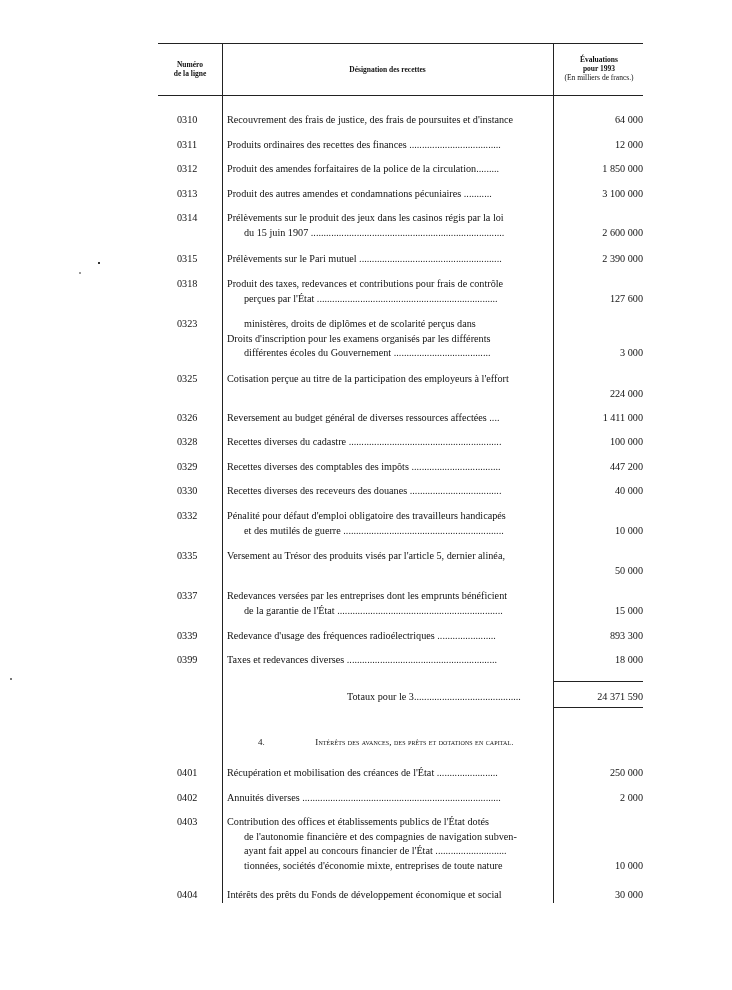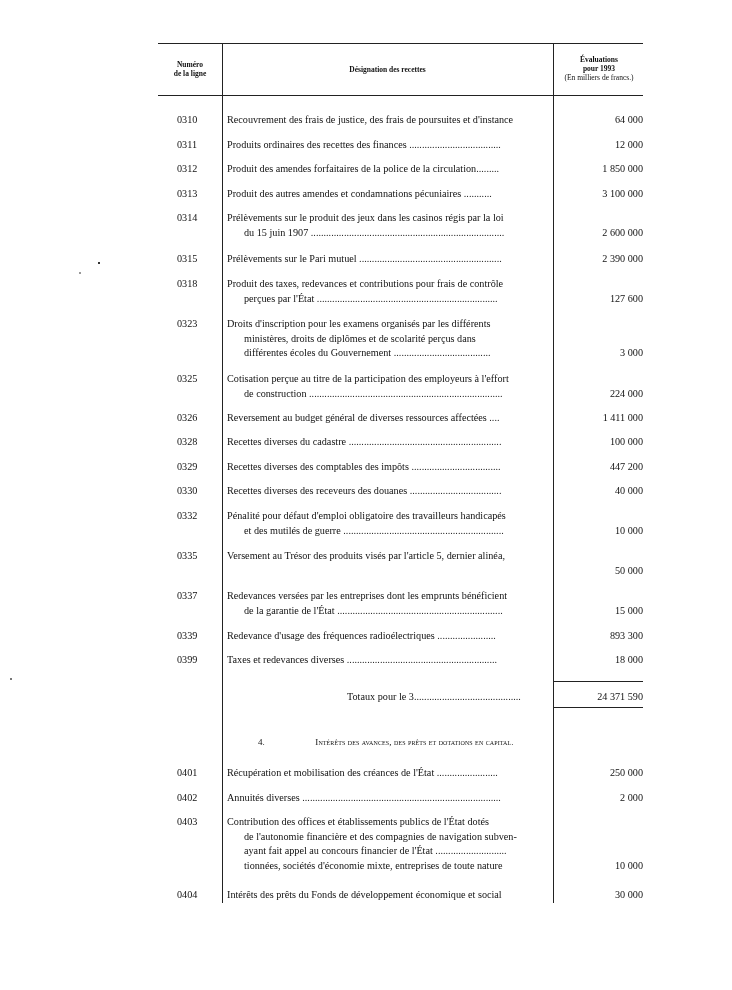--- a/index.html
+++ b/index.html
@@ -90,31 +90,30 @@
         <div class="num">0318</div>
         <div class="desc">
           <span class="line">Produit des taxes, redevances et contributions pour frais de contrôle</span>
           <span class="line ind">perçues par l'État .......................................................................</span>
         </div>
         <div class="amt" style="top: 14.5px;">127 600</div>
       </div>
       <div class="row" style="top: 317px;">
         <div class="num">0323</div>
         <div class="desc">
+          <span class="line ind">ministères, droits de diplômes et de scolarité perçus dans</span>
           <span class="line">Droits d'inscription pour les examens organisés par les différents</span>
-          <span class="line ind">ministères, droits de diplômes et de scolarité perçus dans</span>
           <span class="line ind">différentes écoles du Gouvernement ......................................</span>
         </div>
         <div class="amt" style="top: 29px;">3 000</div>
       </div>
       <div class="row" style="top: 372px;">
         <div class="num">0325</div>
         <div class="desc">
           <span class="line">Cotisation perçue au titre de la participation des employeurs à l'effort</span>
-          <span class="line ind">de construction ............................................................................</span>
         </div>
         <div class="amt" style="top: 14.5px;">224 000</div>
       </div>
       <div class="row" style="top: 411px;">
         <div class="num">0326</div>
         <div class="desc">
           <span class="line">Reversement au budget général de diverses ressources affectées ....</span>
         </div>
         <div class="amt" style="top: 0px;">1 411 000</div>
       </div>

